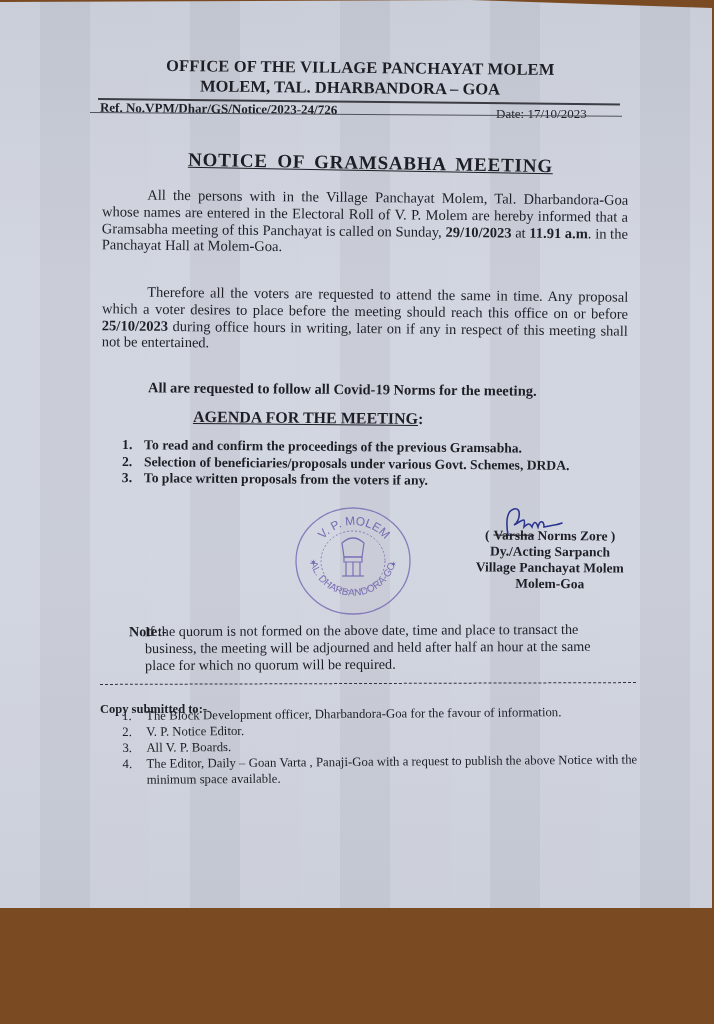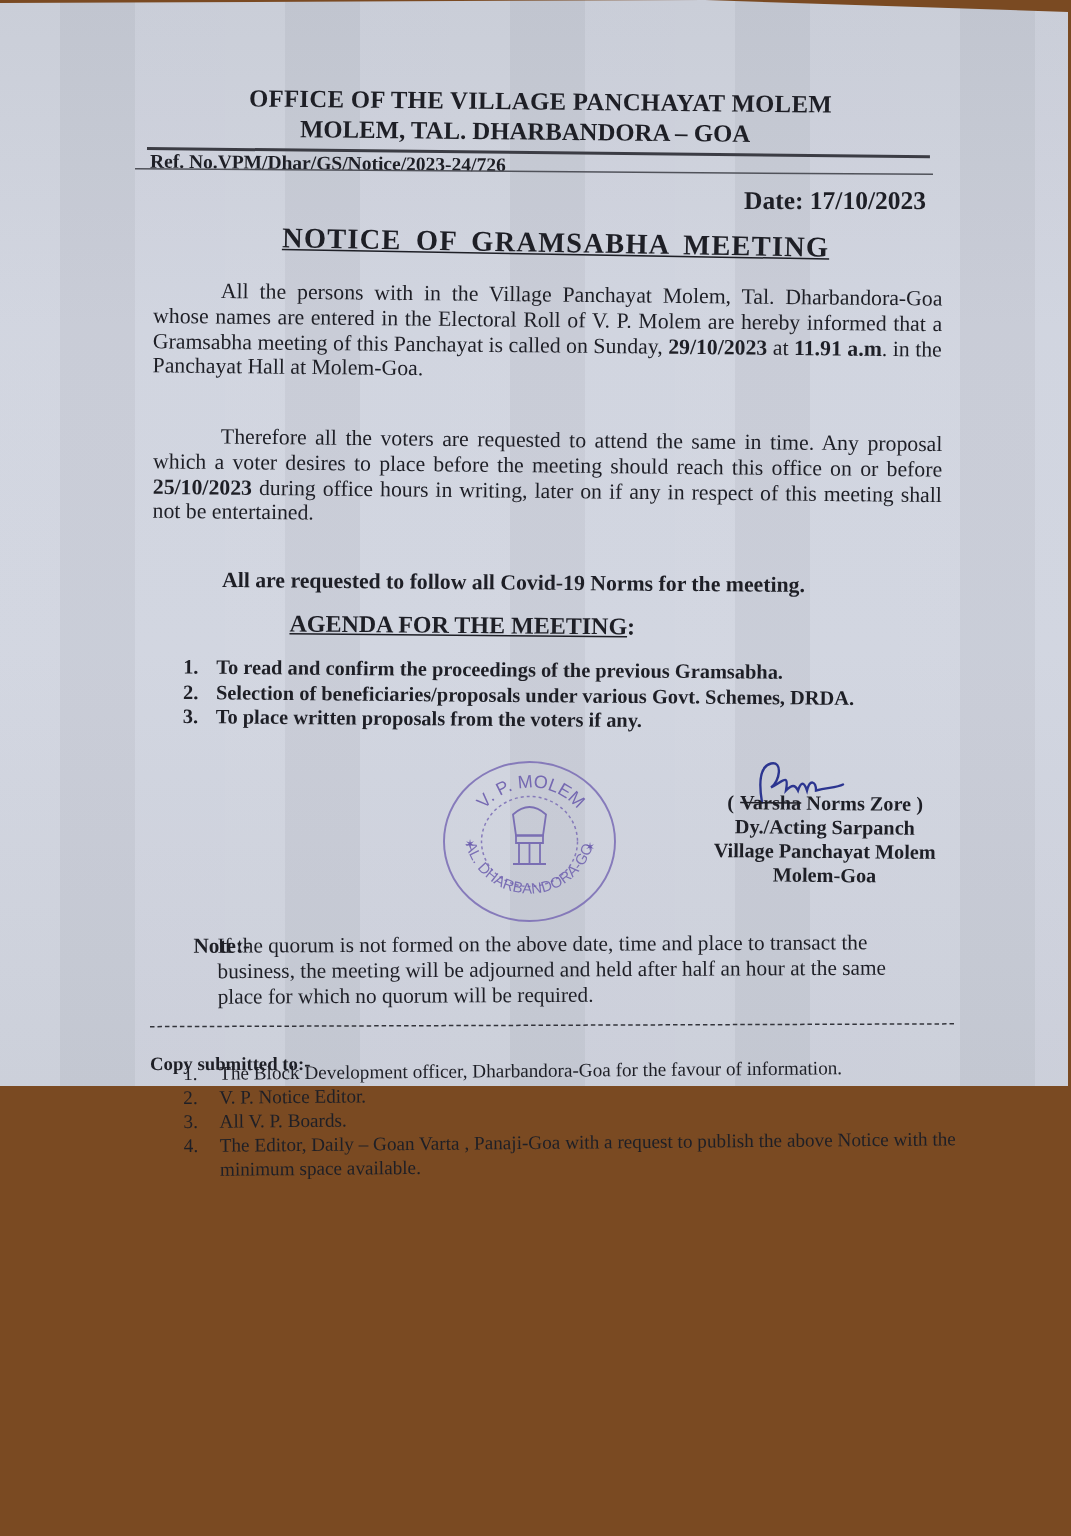--- a/index.html
+++ b/index.html
@@ -3,34 +3,34 @@
   <meta charset="utf-8">
   <style>
     html, body { margin: 0; padding: 0; }
     body {
       width: 714px; height: 1024px; overflow: hidden; position: relative;
       background: #7a4a22;
       font-family: "Liberation Serif", "DejaVu Serif", serif;
       color: #1e1f26;
     }
     .paper {
-      position: absolute; left: 0; top: 0; width: 712px; height: 724px;
+      position: absolute; left: 0; top: 0; width: 712px; height: 908px;
       background: linear-gradient(180deg, #c7cbd6 0%, #cfd3de 30%, #d0d4df 60%, #c9cdd8 100%);
       clip-path: polygon(0 2px, 470px 0, 712px 8px, 712px 1000px, 690px 1024px, 0 1024px);
     }
     .paper::before {
       content: ""; position: absolute; inset: 0;
       background: repeating-linear-gradient(90deg, rgba(255,255,255,0.06) 0 40px, rgba(0,0,0,0.03) 40px 90px, rgba(255,255,255,0.05) 90px 150px);
     }
     .abs { position: absolute; }
     .hdr1 { left: 166px; top: 58px; font-weight: bold; font-size: 16.5px; letter-spacing: 0.2px; transform: rotate(0.6deg); }
     .hdr2 { left: 200px; top: 78px; font-weight: bold; font-size: 16.5px; transform: rotate(0.6deg); }
     .rule1 { left: 98px; top: 98px; width: 522px; height: 1.5px; background: #3b3c44; transform: rotate(0.6deg); transform-origin: left; }
     .ref { left: 100px; top: 101px; font-weight: bold; font-size: 13px; transform: rotate(0.6deg); }
-    .date { left: 496px; top: 124px; font-weight: bold; font-size: 17px; }
+    .date { left: 496px; top: 106px; font-weight: normal; font-size: 13px; }
     .rule2 { left: 90px; top: 108px; width: 532px; height: 1px; background: #50525a; transform: rotate(0.4deg); transform-origin: left; }
     .title { left: 188px; top: 152px; font-weight: bold; font-size: 19px; text-decoration: underline; letter-spacing: 0.8px; word-spacing: 4px; transform: rotate(1deg); }
     .para { left: 102px; width: 526px; font-size: 14.5px; line-height: 16.8px; text-align: justify; transform: rotate(0.6deg); }
     .p1 { top: 189px; }
     .p2 { top: 286px; }
     .indent { display: inline-block; width: 45px; }
     .covid { left: 148px; top: 381px; font-weight: bold; font-size: 14.5px; transform: rotate(0.5deg); }
     .agenda-title { left: 193px; top: 409px; font-weight: bold; font-size: 16px; transform: rotate(0.5deg); }
     .agenda-title .u { text-decoration: underline; }
     .agenda { left: 122px; top: 439px; font-weight: bold; font-size: 13.6px; line-height: 16.5px; transform: rotate(0.5deg); }

